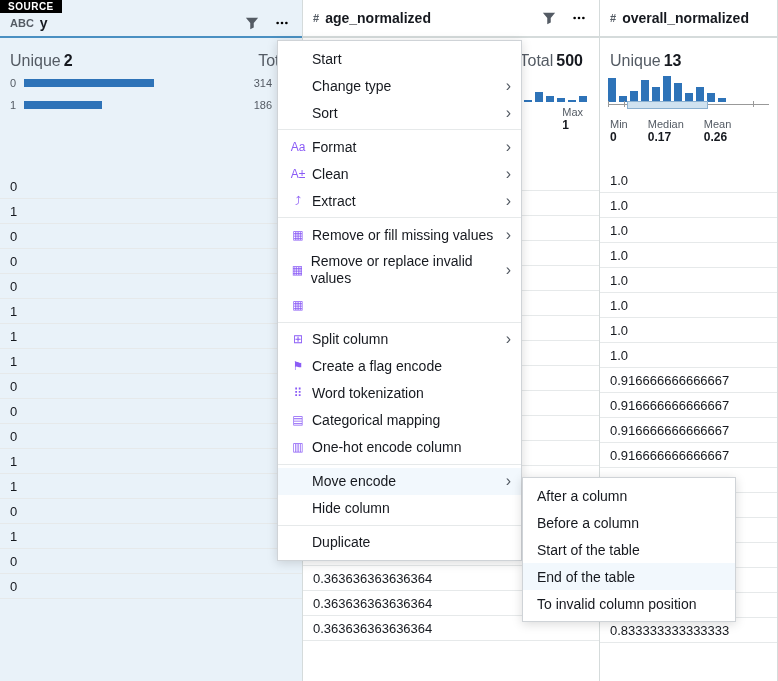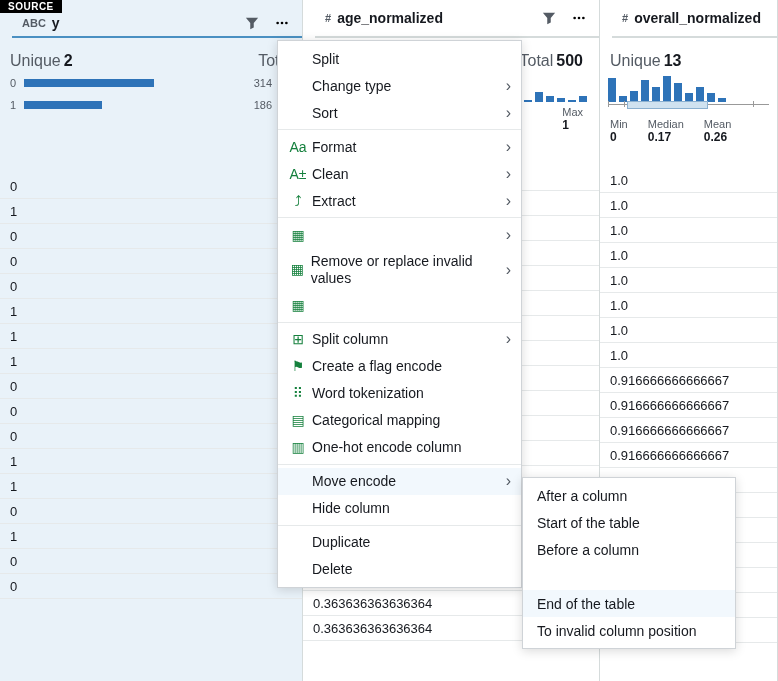--- a/index.html
+++ b/index.html
@@ -2,21 +2,21 @@
 <html><head>
 <meta charset="utf-8">
 <style>
   * { box-sizing: border-box; margin: 0; padding: 0; }
   body { font-family: -apple-system, "Segoe UI", Arial, sans-serif; font-size: 13px; color: #16191f; width: 778px; height: 681px; background: #fff; overflow: hidden; position: relative; }
   .cols { display: flex; height: 100%; }
   .col { flex: 0 0 auto; border-right: 1px solid #d5dbdb; display: flex; flex-direction: column; }
   .col.y { width: 303px; background: #e9f2f9; }
   .col.age { width: 297px; }
   .col.overall { width: 178px; }
-  .header { height: 38px; display: flex; align-items:center; padding: 0 8px 0 10px; border-bottom: 2px solid #4a90c2; background: inherit; gap:6px;margin-left:12px; }
+  .header { height: 38px; display: flex; align-items:center; padding: 0 8px 0 10px; border-bottom: 2px solid #4a90c2; background: inherit; gap:6px; }
   .col.age .header, .col.overall .header { border-bottom: 2px solid #d5dbdb; background:#fff; }
   .source-tag { position:absolute; top:0; left:0; background:#000; color:#fff; font-size:10px; font-weight:bold; padding:1px 8px; letter-spacing:0.5px; }
   .typechip { font-size: 11px; font-weight: bold; color:#545b64; }
   .colname { font-weight: bold; flex:1; font-size:14px; }
   .iconbtn { width:24px; height:24px; display:inline-flex; align-items:center; justify-content:center; color:#545b64; cursor:pointer; }
   .iconbtn svg { width:14px; height:14px; }
   .stats { display:flex; justify-content:space-between; padding: 14px 10px 2px 10px; font-size:16px; color:#545b64; }
   .stats span b { color:#16191f; font-weight:bold; margin-left:3px; }
   .dist { padding: 2px 10px 6px 10px; }
   .distrow { display:flex; align-items:center; height:18px; margin-bottom:4px; }
@@ -30,27 +30,27 @@
   .histsmall { display:flex; align-items:flex-end; height:30px; gap:3px; padding:4px 8px 0 8px;}
   .histsmall .bar { width:8px; background:#2e73b8; }
   .axis { position:relative; height:10px; margin:2px 8px 0 8px; border-top:1px solid #999; }
   .axis .tick { position:absolute; top:-4px; height:6px; border-left:1px solid #999; }
   .axis .track { position:absolute; top:-4px; height:8px; background:#cfe2f0; border:1px solid #8ab0d0; }
   .summary { display:flex; gap:20px; padding:4px 10px 8px 10px; font-size:11px; color:#545b64; }
   .summary div b { display:block; color:#16191f; font-weight:bold; font-size:12px; }
   .menu { position:absolute; top:40px; left:277px; width:245px; background:#fff; border:1px solid #cfd3d7; box-shadow:0 2px 10px rgba(0,0,0,0.15); z-index:20; padding:4px 0; }
   .menu .mi { display:flex; align-items:center; height:27px; padding:0 10px 0 12px; font-size:14px; cursor:pointer; color:#16191f; gap:6px;}
   .menu .mi.sub::after { content:"›"; margin-left:auto; color:#545b64; font-size:16px; }
-  .menu .mi .ic { width:16px; height:16px; display:inline-flex; align-items:center; justify-content:center; color:#15803d; font-size:14px; }
+  .menu .mi .ic { width:16px; height:16px; display:inline-flex; align-items:center; justify-content:center; color:#8b5cf6; font-size:12px; }
   .menu .sep { height:1px; background:#e6e9ea; margin:3px 0; }
   .menu .mi.hover { background:#f2f8fd; }
   .menu .mi.wrap { height:auto; padding-top:5px; padding-bottom:5px; line-height:1.2; }
   .submenu { position:absolute; top:477px; left:522px; width:214px; background:#fff; border:1px solid #cfd3d7; box-shadow:0 2px 10px rgba(0,0,0,0.15); z-index:30; padding:4px 0;}
   .submenu .mi { height:27px; padding:0 14px; display:flex; align-items:center; font-size:14px; cursor:pointer;}
-  .submenu .mi.hover { background:#f2f8fd;margin-top:27px; }
+  .submenu .mi.hover { background:#f2f8fd; }
 </style>
 </head>
 <body>
 
 <div class="source-tag">SOURCE</div>
 
 <div class="cols">
 
   <div class="col y">
     <div class="header" style="padding-top:10px;">
@@ -224,21 +224,21 @@
         <div class="cell">0.833333333333333</div>
         <div class="cell">0.833333333333333</div>
       </div>
   </div>
 
 </div>
 
 <div class="menu">
   <div class="mi">
       <span class="ic"></span>
-      <span>Split</span>
+      <span>Start</span>
     </div>
   <div class="mi sub">
       <span class="ic"></span>
       <span>Change type</span>
     </div>
   <div class="mi sub">
       <span class="ic"></span>
       <span>Sort</span>
     </div>
   <div class="sep"></div>
@@ -250,20 +250,21 @@
       <span class="ic">A±</span>
       <span>Clean</span>
     </div>
   <div class="mi sub">
       <span class="ic">⤴</span>
       <span>Extract</span>
     </div>
   <div class="sep"></div>
   <div class="mi sub">
       <span class="ic">▦</span>
+      <span>Remove or fill missing values</span>
     </div>
   <div class="mi sub wrap">
       <span class="ic">▦</span>
       <span>Remove or replace invalid values</span>
     </div>
   <div class="mi">
       <span class="ic">▦</span>
     </div>
   <div class="sep"></div>
   <div class="mi sub">
@@ -293,25 +294,21 @@
     </div>
   <div class="mi">
       <span class="ic"></span>
       <span>Hide column</span>
     </div>
   <div class="sep"></div>
   <div class="mi">
       <span class="ic"></span>
       <span>Duplicate</span>
     </div>
-  <div class="mi">
-      <span class="ic"></span>
-      <span>Delete</span>
-    </div>
 </div>
 
 <div class="submenu">
   <div class="mi">After a column</div>
+  <div class="mi">Before a column</div>
   <div class="mi">Start of the table</div>
-  <div class="mi">Before a column</div>
   <div class="mi hover">End of the table</div>
   <div class="mi">To invalid column position</div>
 </div>
 
 </body></html>

